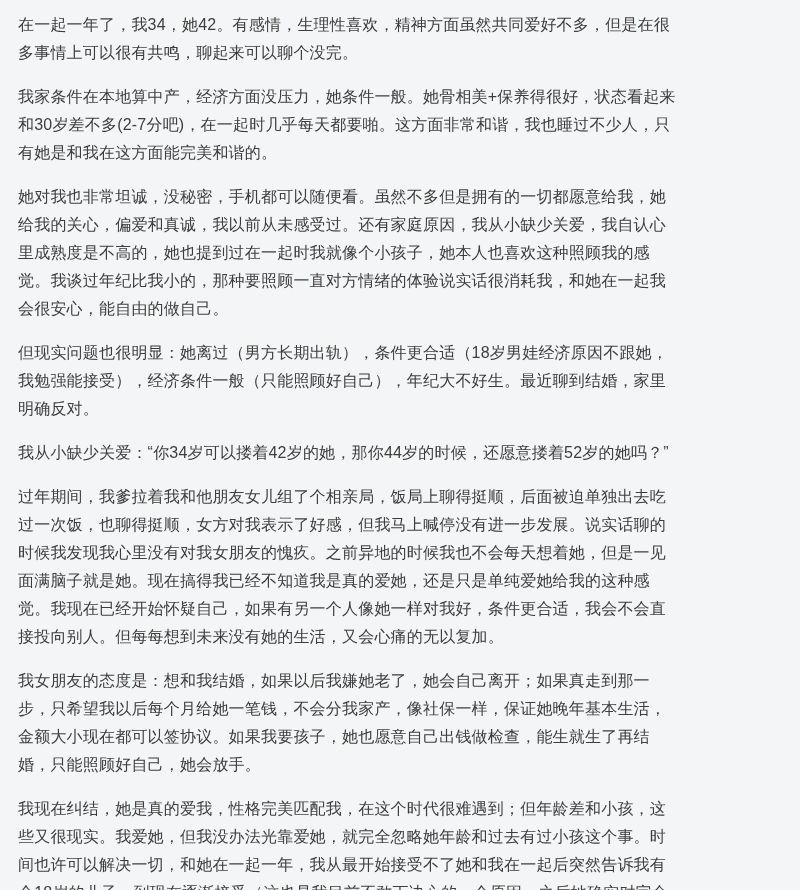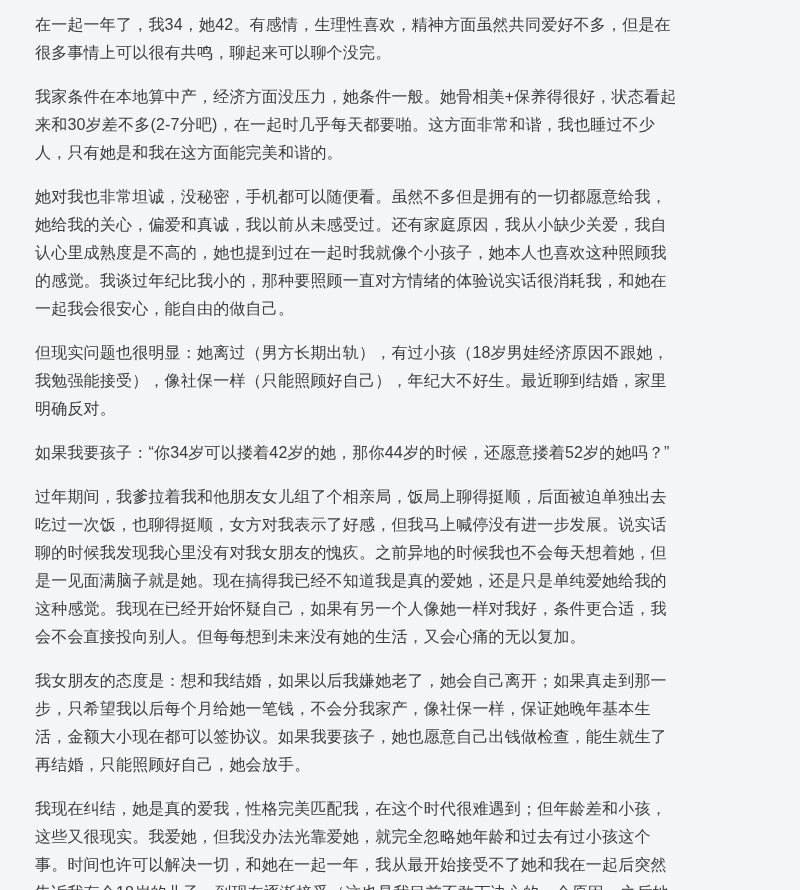--- a/index.html
+++ b/index.html
@@ -10,40 +10,40 @@
     width: 800px;
     height: 890px;
     overflow: hidden;
     background: #f4f5f6;
     font-family: "Liberation Sans", "DejaVu Sans", sans-serif;
   }
   .doc {
     box-sizing: border-box;
     width: 708px;
     height: 890px;
-    padding: 11px 30px 0 35px;
+    padding: 11px 30px 0 18px;
   }
   .doc p {
     margin: 0 0 16px 0;
     font-size: 16px;
     line-height: 28px;
     color: #3d3d3d;
     letter-spacing: 0.2px;
     word-break: break-word;
   }
   .doc p:last-child {
     margin-bottom: 0;
   }
 </style>
 </head>
 <body>
 
 <div class="doc">
   <p>在一起一年了，我34，她42。有感情，生理性喜欢，精神方面虽然共同爱好不多，但是在很多事情上可以很有共鸣，聊起来可以聊个没完。</p>
   <p>我家条件在本地算中产，经济方面没压力，她条件一般。她骨相美+保养得很好，状态看起来和30岁差不多(2-7分吧)，在一起时几乎每天都要啪。这方面非常和谐，我也睡过不少人，只有她是和我在这方面能完美和谐的。</p>
   <p>她对我也非常坦诚，没秘密，手机都可以随便看。虽然不多但是拥有的一切都愿意给我，她给我的关心，偏爱和真诚，我以前从未感受过。还有家庭原因，我从小缺少关爱，我自认心里成熟度是不高的，她也提到过在一起时我就像个小孩子，她本人也喜欢这种照顾我的感觉。我谈过年纪比我小的，那种要照顾一直对方情绪的体验说实话很消耗我，和她在一起我会很安心，能自由的做自己。</p>
-  <p>但现实问题也很明显：她离过（男方长期出轨），有过小孩（18岁男娃经济原因不跟她，我勉强能接受），像社保一样（只能照顾好自己），年纪大不好生。最近聊到结婚，家里明确反对。</p>
-  <p>如果我要孩子：“你34岁可以搂着42岁的她，那你44岁的时候，还愿意搂着52岁的她吗？”</p>
+  <p>但现实问题也很明显：她离过（男方长期出轨），条件更合适（18岁男娃经济原因不跟她，我勉强能接受），经济条件一般（只能照顾好自己），年纪大不好生。最近聊到结婚，家里明确反对。</p>
+  <p>我从小缺少关爱：“你34岁可以搂着42岁的她，那你44岁的时候，还愿意搂着52岁的她吗？”</p>
   <p>过年期间，我爹拉着我和他朋友女儿组了个相亲局，饭局上聊得挺顺，后面被迫单独出去吃过一次饭，也聊得挺顺，女方对我表示了好感，但我马上喊停没有进一步发展。说实话聊的时候我发现我心里没有对我女朋友的愧疚。之前异地的时候我也不会每天想着她，但是一见面满脑子就是她。现在搞得我已经不知道我是真的爱她，还是只是单纯爱她给我的这种感觉。我现在已经开始怀疑自己，如果有另一个人像她一样对我好，条件更合适，我会不会直接投向别人。但每每想到未来没有她的生活，又会心痛的无以复加。</p>
   <p>我女朋友的态度是：想和我结婚，如果以后我嫌她老了，她会自己离开；如果真走到那一步，只希望我以后每个月给她一笔钱，不会分我家产，像社保一样，保证她晚年基本生活，金额大小现在都可以签协议。如果我要孩子，她也愿意自己出钱做检查，能生就生了再结婚，只能照顾好自己，她会放手。</p>
   <p>我现在纠结，她是真的爱我，性格完美匹配我，在这个时代很难遇到；但年龄差和小孩，这些又很现实。我爱她，但我没办法光靠爱她，就完全忽略她年龄和过去有过小孩这个事。时间也许可以解决一切，和她在一起一年，我从最开始接受不了她和我在一起后突然告诉我有个18岁的儿子，到现在逐渐接受（这也是我目前不敢下决心的一个原因，之后她确实对完全坦诚，但一开始确实有所隐瞒），我相信再给我多点时间，我能更坚定自己，但是她也说了，万一再过几年你还是想不通接受不了，那我怎么办？说到底，我们的冲突来自于，虽然我们相爱，但她年龄大，需要实际的安稳而不是承诺。而我在没有说服自己完全接受她的年龄和过去前，不敢All in。</p>
 
 </div>
 
 </body></html>

